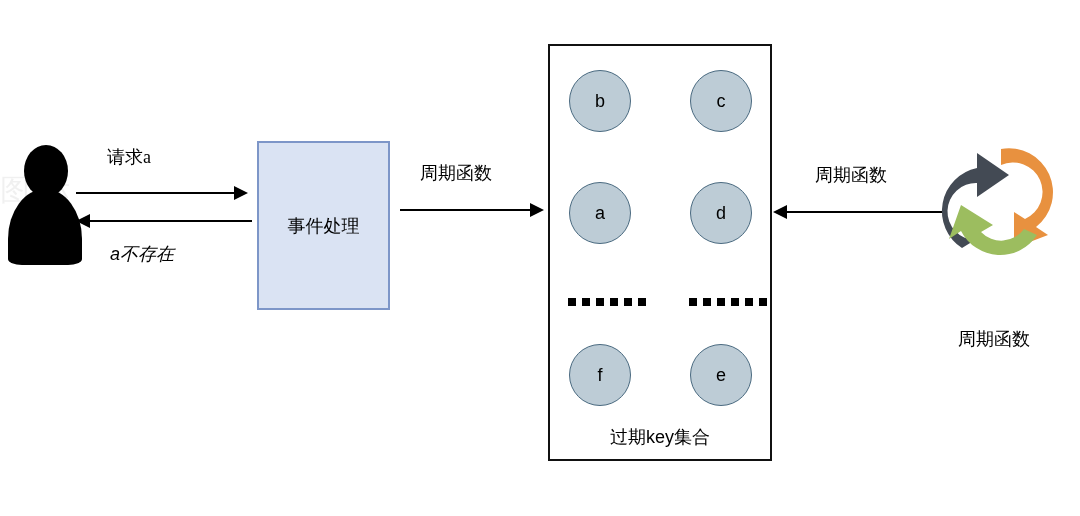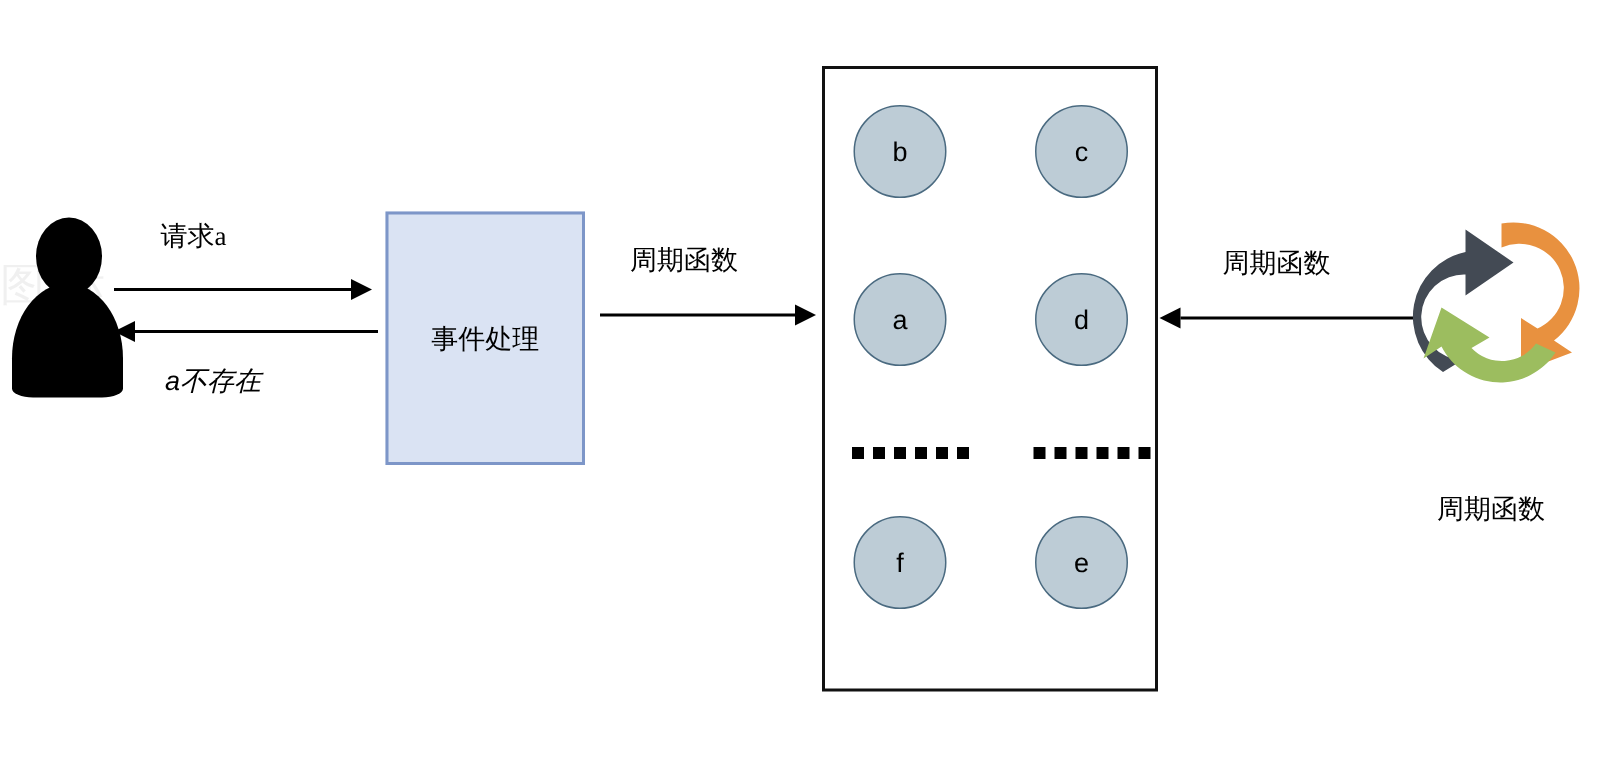--- a/index.html
+++ b/index.html
@@ -229,20 +229,21 @@
         <i></i>
     </div>
 
     <div class="key-circle" style="left:19px; top:298px;">
       <span>f</span>
     </div>
     <div class="key-circle" style="left:140px; top:298px;">
       <span>e</span>
     </div>
 
+    <div class="key-box-caption">过期key集合</div>
   </div>
 
   <div class="label" style="left:815px; top:165px;">周期函数</div>
   <div class="arrow-line" style="left:787px; top:211px; width:155px;"></div>
   <div class="arrow-head-left" style="left:773px; top:205px;"></div>
 
   <div class="cycle">
     <svg viewBox="0 0 126 134" width="126" height="134" xmlns="http://www.w3.org/2000/svg">
 
       <path d="M 31 105

